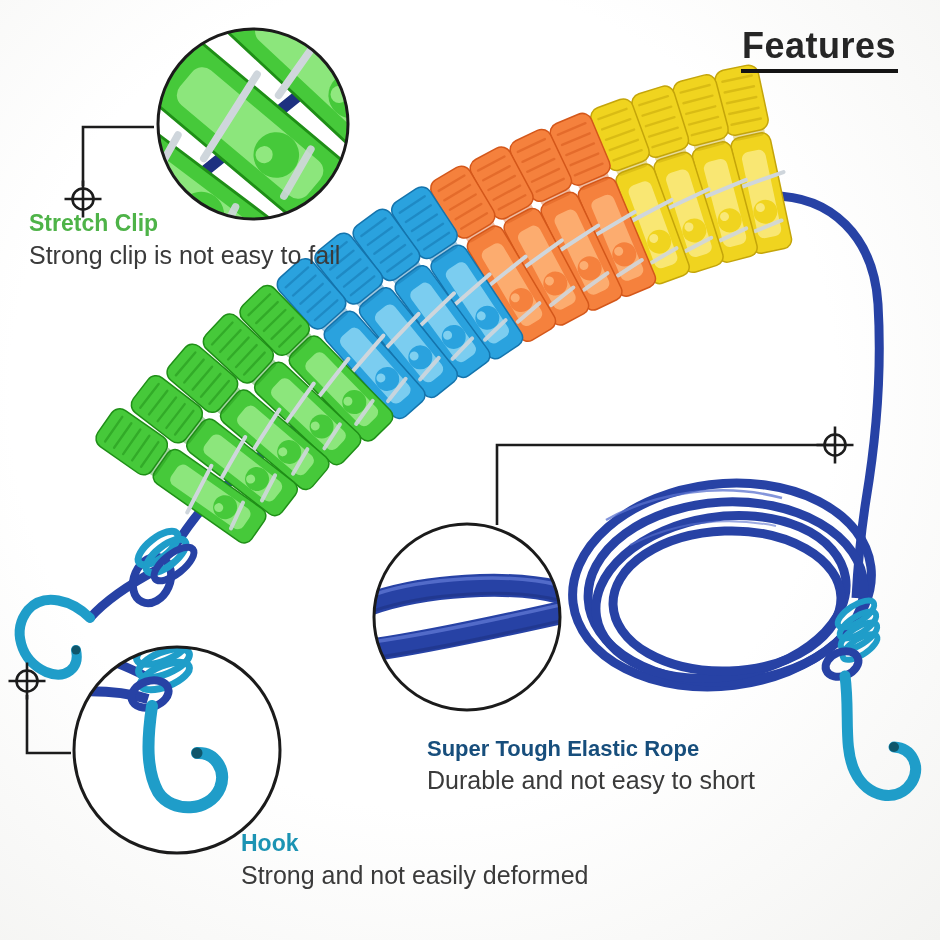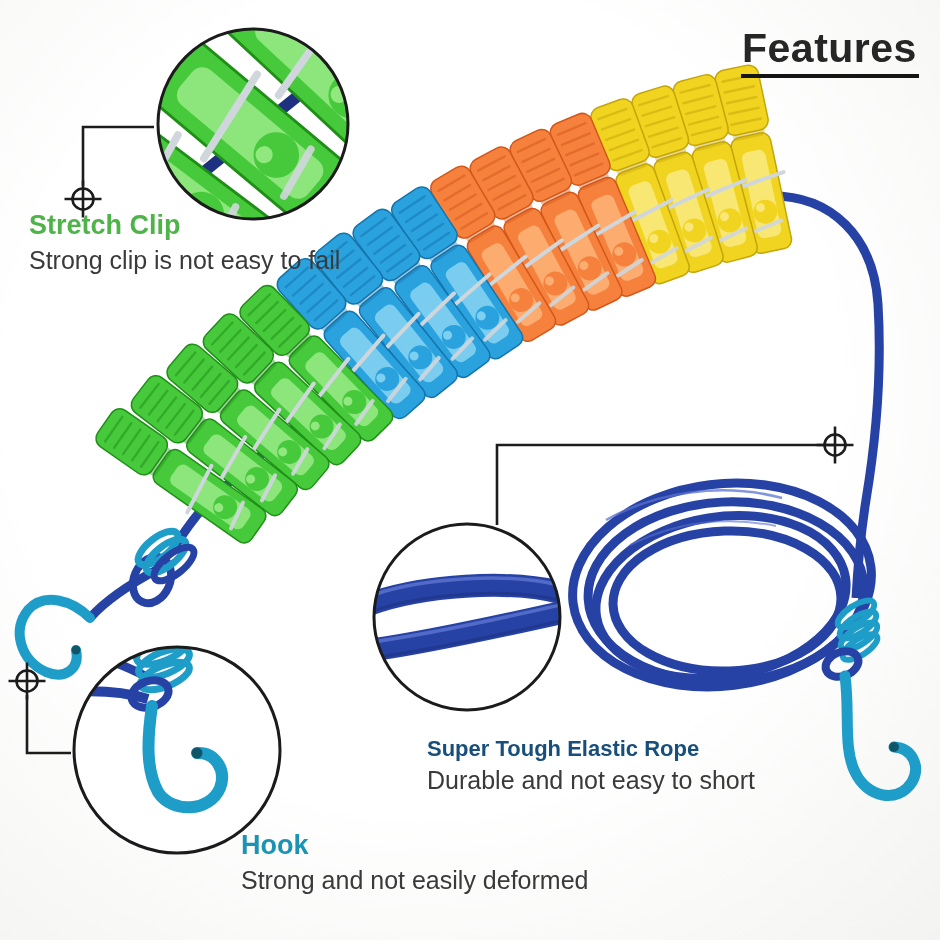--- a/index.html
+++ b/index.html
@@ -4,25 +4,25 @@
 <style>
   html,body{margin:0;padding:0;background:#ffffff;}
   .stage{
     position:relative;width:940px;height:940px;overflow:hidden;
     background:radial-gradient(circle at 45% 42%, #ffffff 55%, #f3f3f1 100%);
     font-family:"Liberation Sans","DejaVu Sans",sans-serif;
   }
   #art{position:absolute;left:0;top:0;width:940px;height:940px;display:block;}
   .page-title{
     position:absolute;left:741px;top:28px;margin:0;
-    font-size:41px;font-weight:700;line-height:1;letter-spacing:.5px;
+    font-size:36px;font-weight:700;line-height:1;letter-spacing:.5px;
     padding:0 2px 5px 1px;border-bottom:4px solid #141414;
   }
   .callout{position:absolute;}
-  .callout .ctitle{font-size:27px;font-weight:700;line-height:1.15;}
+  .callout .ctitle{font-size:23px;font-weight:700;line-height:1.15;}
   .callout .csub{font-size:25px;line-height:1.25;margin-top:4px;}
   #co-stretch{left:29px;top:210px;}
   #co-rope{left:427px;top:736px;}
   #co-rope .ctitle{font-size:22px;}
   #co-hook{left:241px;top:830px;}
 </style>
 </head>
 <body>
 
 <div class="stage">

